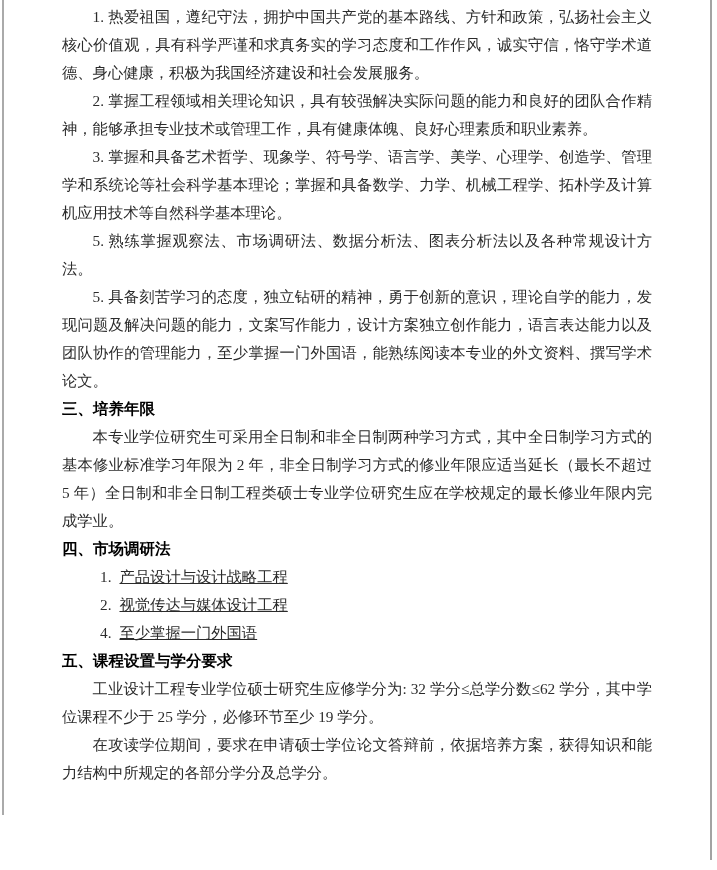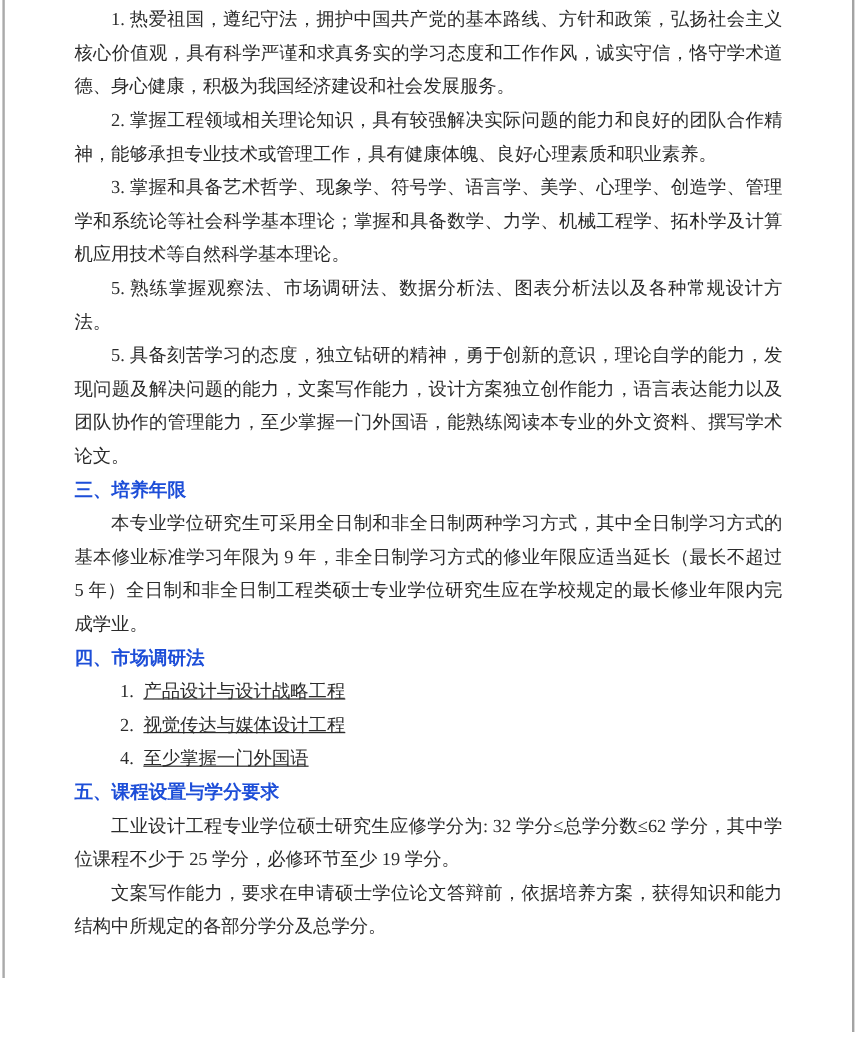--- a/index.html
+++ b/index.html
@@ -36,21 +36,21 @@
     text-align: justify;
   }
   p { margin: 0; }
   .para { text-indent: 2em; }
   .noindent { text-indent: 0; }
   .sec-heading {
     font-family: "Liberation Sans", "DejaVu Sans", sans-serif;
     font-weight: bold;
     font-size: 15.5px;
     line-height: 28px;
-    color: #1d4ed8;
+    color: #000000;
     text-align: left;
   }
   .dir {
     padding-left: 38px;
     text-align: left;
     text-decoration: underline;
   }
   .dir-num {
     display: inline-block;
     min-width: 10px;
@@ -67,32 +67,32 @@
   <div class="content">
 
 
     <p class="para">1. 热爱祖国，遵纪守法，拥护中国共产党的基本路线、方针和政策，弘扬社会主义核心价值观，具有科学严谨和求真务实的学习态度和工作作风，诚实守信，恪守学术道德、身心健康，积极为我国经济建设和社会发展服务。</p>
     <p class="para">2. 掌握工程领域相关理论知识，具有较强解决实际问题的能力和良好的团队合作精神，能够承担专业技术或管理工作，具有健康体魄、良好心理素质和职业素养。</p>
     <p class="para">3. 掌握和具备艺术哲学、现象学、符号学、语言学、美学、心理学、创造学、管理学和系统论等社会科学基本理论；掌握和具备数学、力学、机械工程学、拓朴学及计算机应用技术等自然科学基本理论。</p>
     <p class="para">5. 熟练掌握观察法、市场调研法、数据分析法、图表分析法以及各种常规设计方法。</p>
     <p class="para">5. 具备刻苦学习的态度，独立钻研的精神，勇于创新的意识，理论自学的能力，发现问题及解决问题的能力，文案写作能力，设计方案独立创作能力，语言表达能力以及团队协作的管理能力，至少掌握一门外国语，能熟练阅读本专业的外文资料、撰写学术论文。</p>
 
     <p class="sec-heading">三、培养年限</p>
-    <p class="para">本专业学位研究生可采用全日制和非全日制两种学习方式，其中全日制学习方式的基本修业标准学习年限为 9 年，非全日制学习方式的修业年限应适当延长（最长不超过 5 年）全日制和非全日制工程类硕士专业学位研究生应在学校规定的最长修业年限内完成学业。</p>
+    <p class="para">本专业学位研究生可采用全日制和非全日制两种学习方式，其中全日制学习方式的基本修业标准学习年限为 2 年，非全日制学习方式的修业年限应适当延长（最长不超过 5 年）全日制和非全日制工程类硕士专业学位研究生应在学校规定的最长修业年限内完成学业。</p>
 
     <p class="sec-heading">四、市场调研法</p>
 
     <p class="dir">
       <span class="dir-num">1.</span><span class="dir-text">产品设计与设计战略工程</span>
     </p>
     <p class="dir">
       <span class="dir-num">2.</span><span class="dir-text">视觉传达与媒体设计工程</span>
     </p>
     <p class="dir">
       <span class="dir-num">4.</span><span class="dir-text">至少掌握一门外国语</span>
     </p>
 
     <p class="sec-heading">五、课程设置与学分要求</p>
     <p class="para">工业设计工程专业学位硕士研究生应修学分为: 32 学分≤总学分数≤62 学分，其中学位课程不少于 25 学分，必修环节至少 19 学分。</p>
-    <p class="para">文案写作能力，要求在申请硕士学位论文答辩前，依据培养方案，获得知识和能力结构中所规定的各部分学分及总学分。</p>
+    <p class="para">在攻读学位期间，要求在申请硕士学位论文答辩前，依据培养方案，获得知识和能力结构中所规定的各部分学分及总学分。</p>
 
   </div>
 </div>
 
 </body></html>

